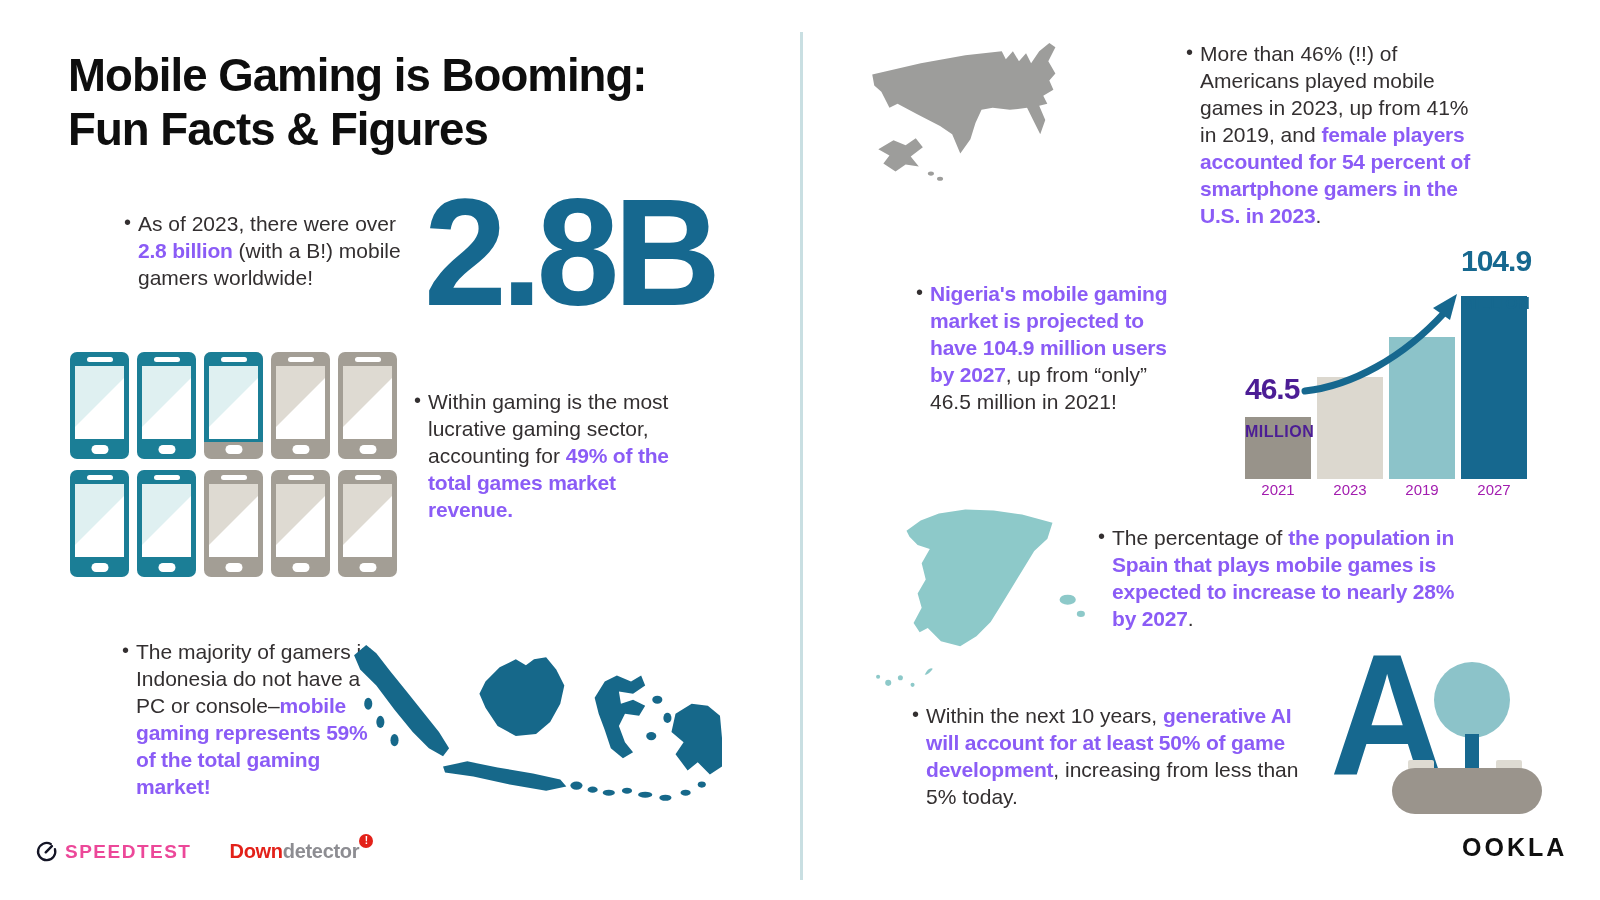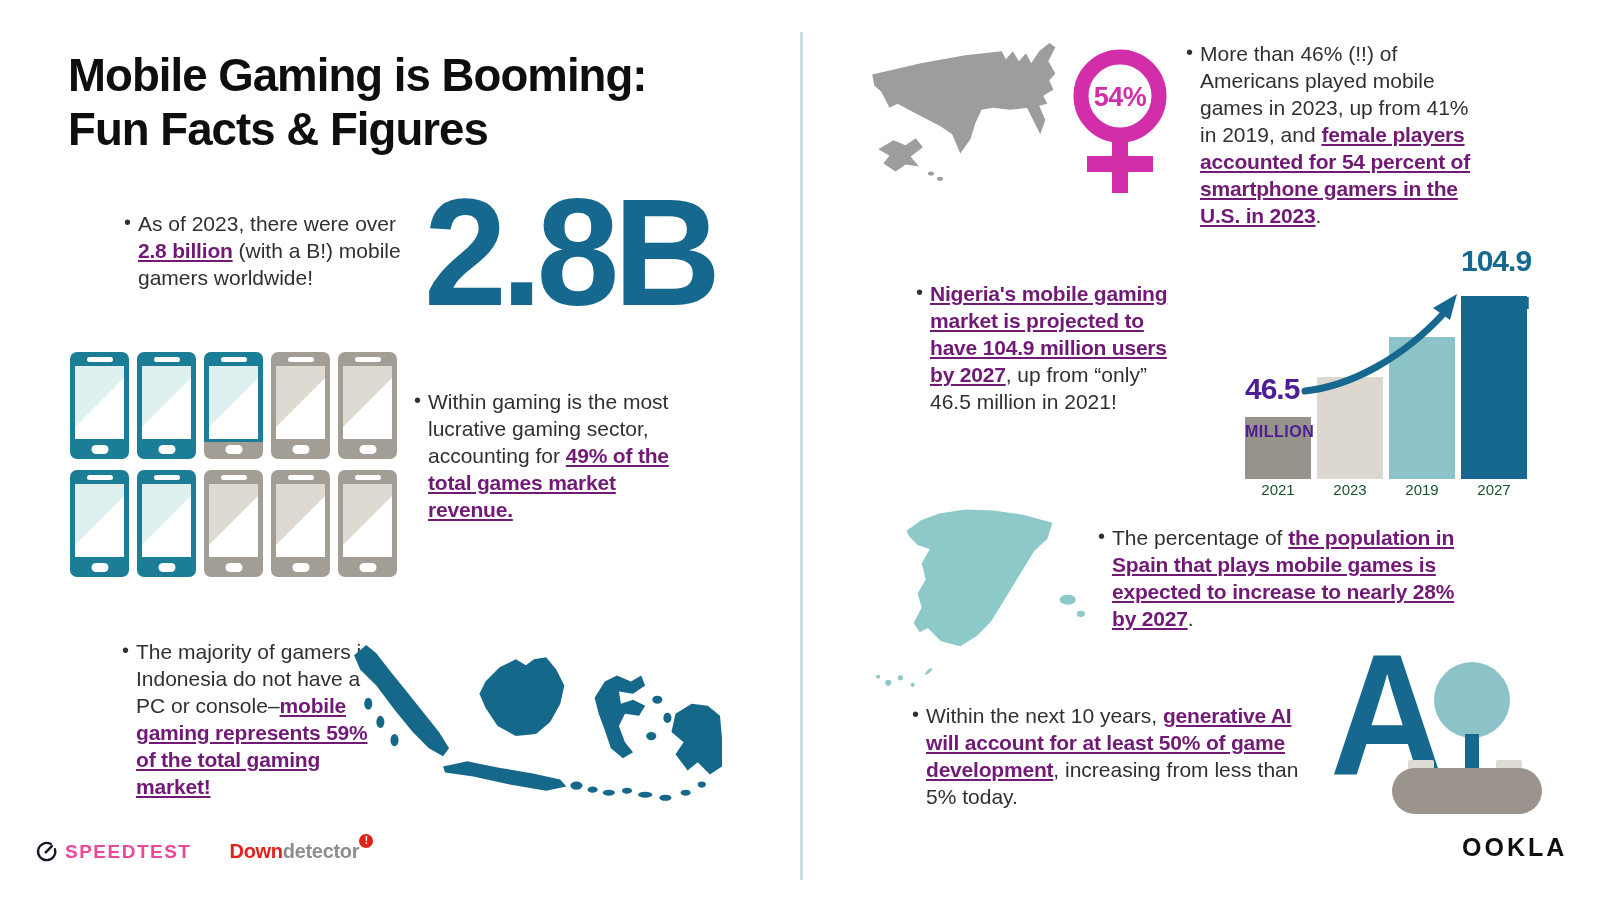--- a/index.html
+++ b/index.html
@@ -5,21 +5,21 @@
   html,body{margin:0;padding:0;background:#fff;}
   .page{position:relative;width:1600px;height:900px;background:#ffffff;overflow:hidden;
         font-family:"Liberation Sans","DejaVu Sans",sans-serif;color:#2e2a2b;border-radius:28px;}
   .abs{position:absolute;}
 
   
   .title{left:68px;top:48px;font-size:47px;line-height:54px;font-weight:800;color:#0e0e0e;
          letter-spacing:-1px;transform:scaleX(.97);transform-origin:left top;}
   .fact{font-size:21px;line-height:27px;font-weight:400;color:#332f30;padding-left:14px;}
   .fact .blt{position:absolute;left:0;top:-1px;font-size:20px;color:#332f30;}
-  .fact b{font-weight:800;color:#701a75;letter-spacing:-0.2px;text-decoration:underline;}
+  .fact b{font-weight:800;color:#8b5cf6;letter-spacing:-0.2px;}
   .bigstat{left:424px;top:176px;font-size:152px;font-weight:800;color:#16688f;
            letter-spacing:-6px;line-height:1;transform:scaleX(.98);transform-origin:left top;}
 
   
   .phone-grid{left:70px;top:352px;display:grid;grid-template-columns:repeat(5,59px);gap:11px 8px;}
   .phone-wrap{position:relative;width:59px;height:107px;}
   .phone{position:absolute;inset:0;border-radius:7px;}
   .phone.teal{background:#1b7e96;--tint:#dff0f1;}
   .phone.gray{background:#a39e95;--tint:#dedad2;}
   .phone.clip{clip-path:inset(0 0 16% 0);}
@@ -37,21 +37,21 @@
                font-size:27px;font-weight:800;color:#d32ea9;letter-spacing:-0.5px;}
 
   
   .chart{left:1243px;top:244px;width:292px;height:254px;}
   .bar{position:absolute;bottom:19px;width:66px;}
   .bar-label{position:absolute;width:80px;font-weight:800;line-height:1;}
   .bar-label .v{font-size:30px;letter-spacing:-1px;display:block;}
   .bar-label .u{font-size:16px;letter-spacing:0.5px;display:block;margin-top:20px;}
   .lab-low{left:2px;top:130px;color:#4c1d95;}
   .lab-high{left:218px;top:2px;color:#16688f;}
-  .year{position:absolute;bottom:0;width:66px;text-align:center;font-size:15px;color:#14532d;}
+  .year{position:absolute;bottom:0;width:66px;text-align:center;font-size:15px;color:#a21caf;}
 
   
   .ai{left:1330px;top:656px;width:212px;height:156px;}
   .ai .letterA{position:absolute;left:0;top:-28px;font-size:172px;line-height:1;font-weight:800;
                color:#16688f;transform:scaleX(.92);transform-origin:left top;}
   .ai .ball{position:absolute;left:104px;top:6px;width:76px;height:76px;border-radius:50%;background:#8cc3c9;}
   .ai .stick{position:absolute;left:135px;top:78px;width:14px;height:52px;background:#16688f;}
   .ai .btn{position:absolute;top:104px;width:26px;height:10px;background:#dedbd2;border-radius:2px;}
   .ai .btn.b1{left:78px;} .ai .btn.b2{left:166px;}
   .ai .base{position:absolute;left:62px;top:112px;width:150px;height:46px;background:#9a948c;border-radius:23px;}
@@ -221,30 +221,20 @@
     <svg viewBox="0 0 235 168" width="238" height="170">
       <g fill="#9d9d9b">
         <path d="M12,38 L60,27 L104,19 L140,15 L144,23 L151,15 L157,25 L164,17 L169,27 L177,15 L187,7 L193,11 L186,25 L193,37 L187,44 L191,53 L181,59 L185,67 L177,69 L183,83 L178,97 L170,81 L165,71 L148,73 L131,71 L120,73 L114,86 L109,102 L99,116 L91,97 L79,89 L56,77 L37,67 L29,71 L21,55 L14,49 Z"></path>
         <path d="M18,112 L33,103 L45,108 L55,101 L62,110 L50,119 L58,129 L45,127 L35,134 L23,126 L29,118 Z"></path>
         <ellipse cx="70" cy="136" rx="3" ry="2"></ellipse>
           <ellipse cx="79" cy="141" rx="3" ry="2"></ellipse>
       </g>
     </svg>
   </div>
 
-  <div class="abs female">
-    <svg viewBox="0 0 112 150" width="112" height="150">
-      <g fill="#d32ea9">
-        <rect x="48" y="92" width="16" height="56"></rect>
-        <rect x="23" y="111" width="66" height="16"></rect>
-      </g>
-      <circle cx="56" cy="51" r="39" fill="#ffffff" stroke="#d32ea9" stroke-width="15"></circle>
-    </svg>
-    <span class="pct">54%</span>
-  </div>
 
   <div class="abs fact" style="left:1186px;top:40px;width:270px;">
     <span class="blt">•</span>
     <span>More than 46% (!!) of Americans played mobile games in 2023, up from 41% in 2019, and </span><b>female players accounted for 54 percent of smartphone gamers in the U.S. in 2023</b><span>.</span>
   </div>
 
   <div class="abs fact" style="left:916px;top:280px;width:258px;">
     <span class="blt">•</span>
     <b>Nigeria's mobile gaming market is projected to have 104.9 million users by 2027</b><span>, up from “only” 46.5 million in 2021!</span>
   </div>

